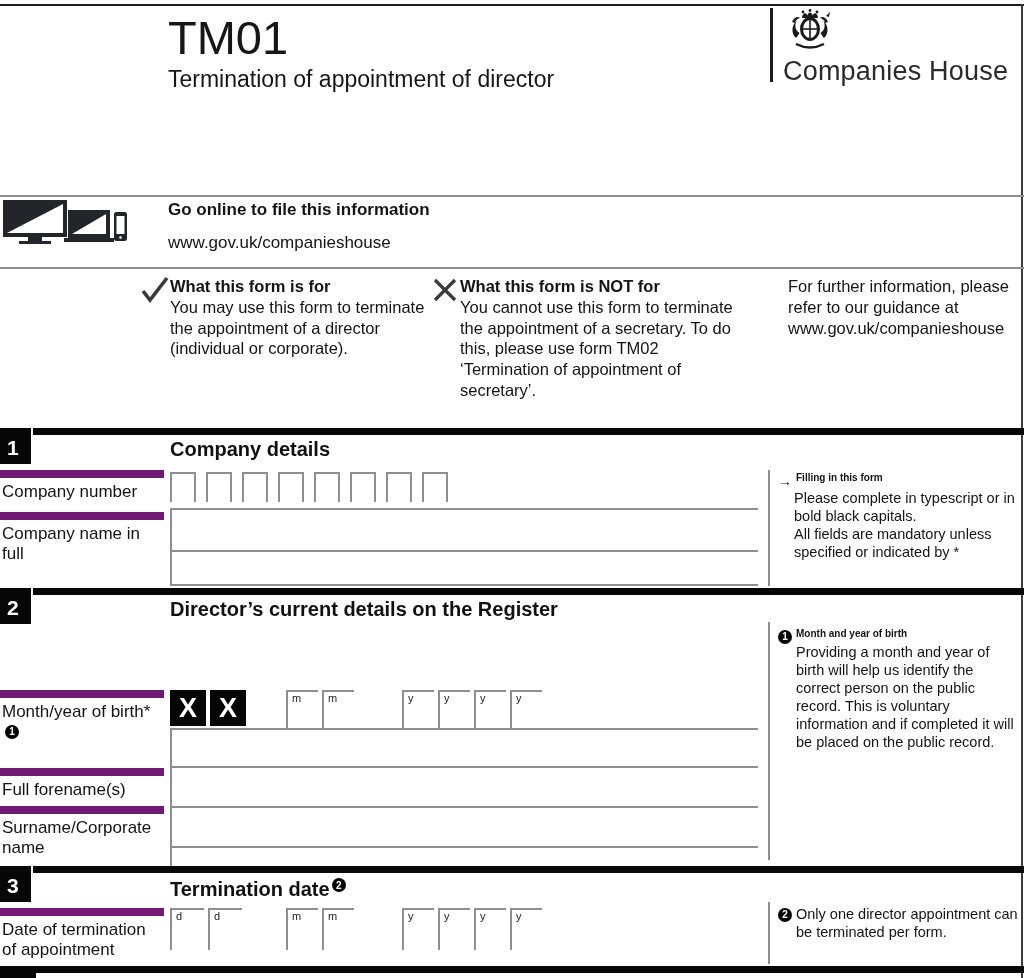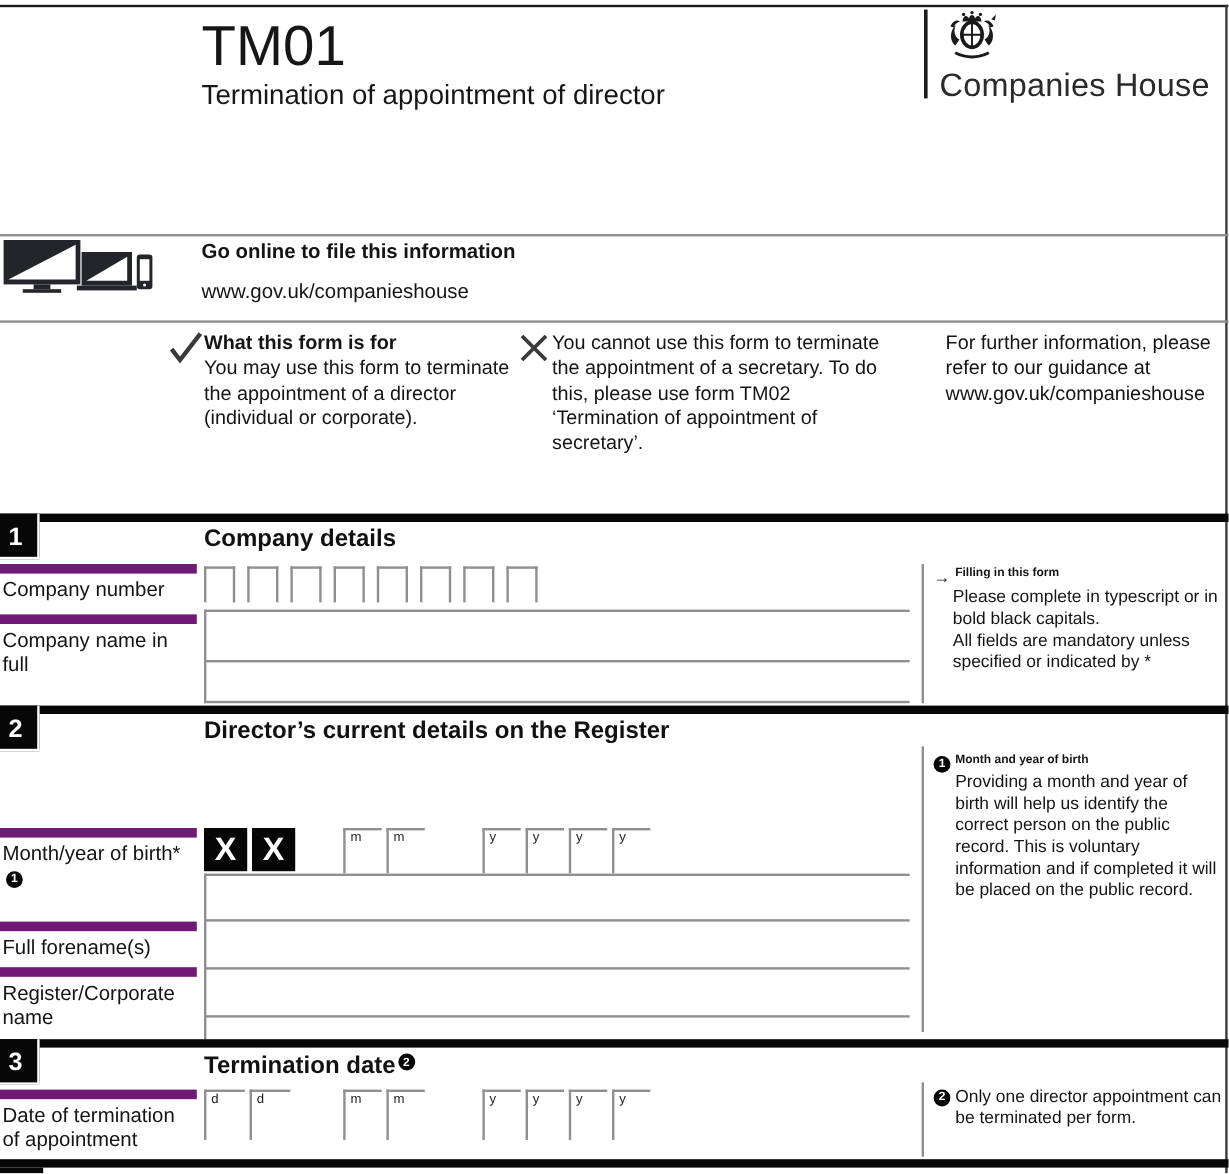--- a/index.html
+++ b/index.html
@@ -134,20 +134,21 @@
     <path d="M3 15 L10 24 L27 2" fill="none" stroke="#3a3a3a" stroke-width="3.6"></path>
   </svg>
   <div class="abs intro-col col-for">
     <h3>What this form is for</h3>
     <div>You may use this form to terminate the appointment of a director (individual or corporate).</div>
   </div>
   <svg class="abs cross-icon" width="24" height="24" viewBox="0 0 24 24">
     <path d="M2 2 L22 22 M22 2 L2 22" fill="none" stroke="#3a3a3a" stroke-width="3.2"></path>
   </svg>
   <div class="abs intro-col col-notfor">
+    <h3>What this form is NOT for</h3>
     <div>You cannot use this form to terminate the appointment of a secretary. To do this, please use form TM02 ‘Termination of appointment of secretary’.</div>
   </div>
   <div class="abs intro-col col-further">For further information, please refer to our guidance at www.gov.uk/companieshouse</div>
 
   <div class="abs bar bar1"></div>
   <div class="abs numbox numbox1">1</div>
   <div class="abs sec-heading h1s">Company details</div>
 
   <div class="abs field-label" style="top:470px;">Company number</div>
   <div class="abs ncell" style="left:170px;top:472px;"></div>
@@ -190,21 +191,21 @@
   <div class="abs dcell" style="left:402px;top:690px;width:32px;height:38px;">y</div>
   <div class="abs dcell" style="left:438px;top:690px;width:32px;height:38px;">y</div>
   <div class="abs dcell" style="left:474px;top:690px;width:32px;height:38px;">y</div>
   <div class="abs dcell" style="left:510px;top:690px;width:32px;height:38px;">y</div>
 
   <div class="abs fbox" style="left:170px;top:728px;width:588px;height:38px;"></div>
 
   <div class="abs field-label" style="top:768px;">Full forename(s)</div>
   <div class="abs fbox" style="left:170px;top:766px;width:588px;height:40px;"></div>
 
-  <div class="abs field-label" style="top:806px;">Register/Corporate name</div>
+  <div class="abs field-label" style="top:806px;">Surname/Corporate name</div>
   <div class="abs fbox" style="left:170px;top:806px;width:588px;height:40px;"></div>
   <div class="abs fbox" style="left:170px;top:846px;width:588px;height:20px;"></div>
 
   <div class="abs vline vl2"></div>
   <div class="abs note" style="top:628px;">
     <div class="note-row">
       <span class="circ">1</span>
       <b>Month and year of birth</b>
     </div>
     <div style="padding-left:18px;">Providing a month and year of birth will help us identify the correct person on the public record. This is voluntary information and if completed it will be placed on the public record.</div>

